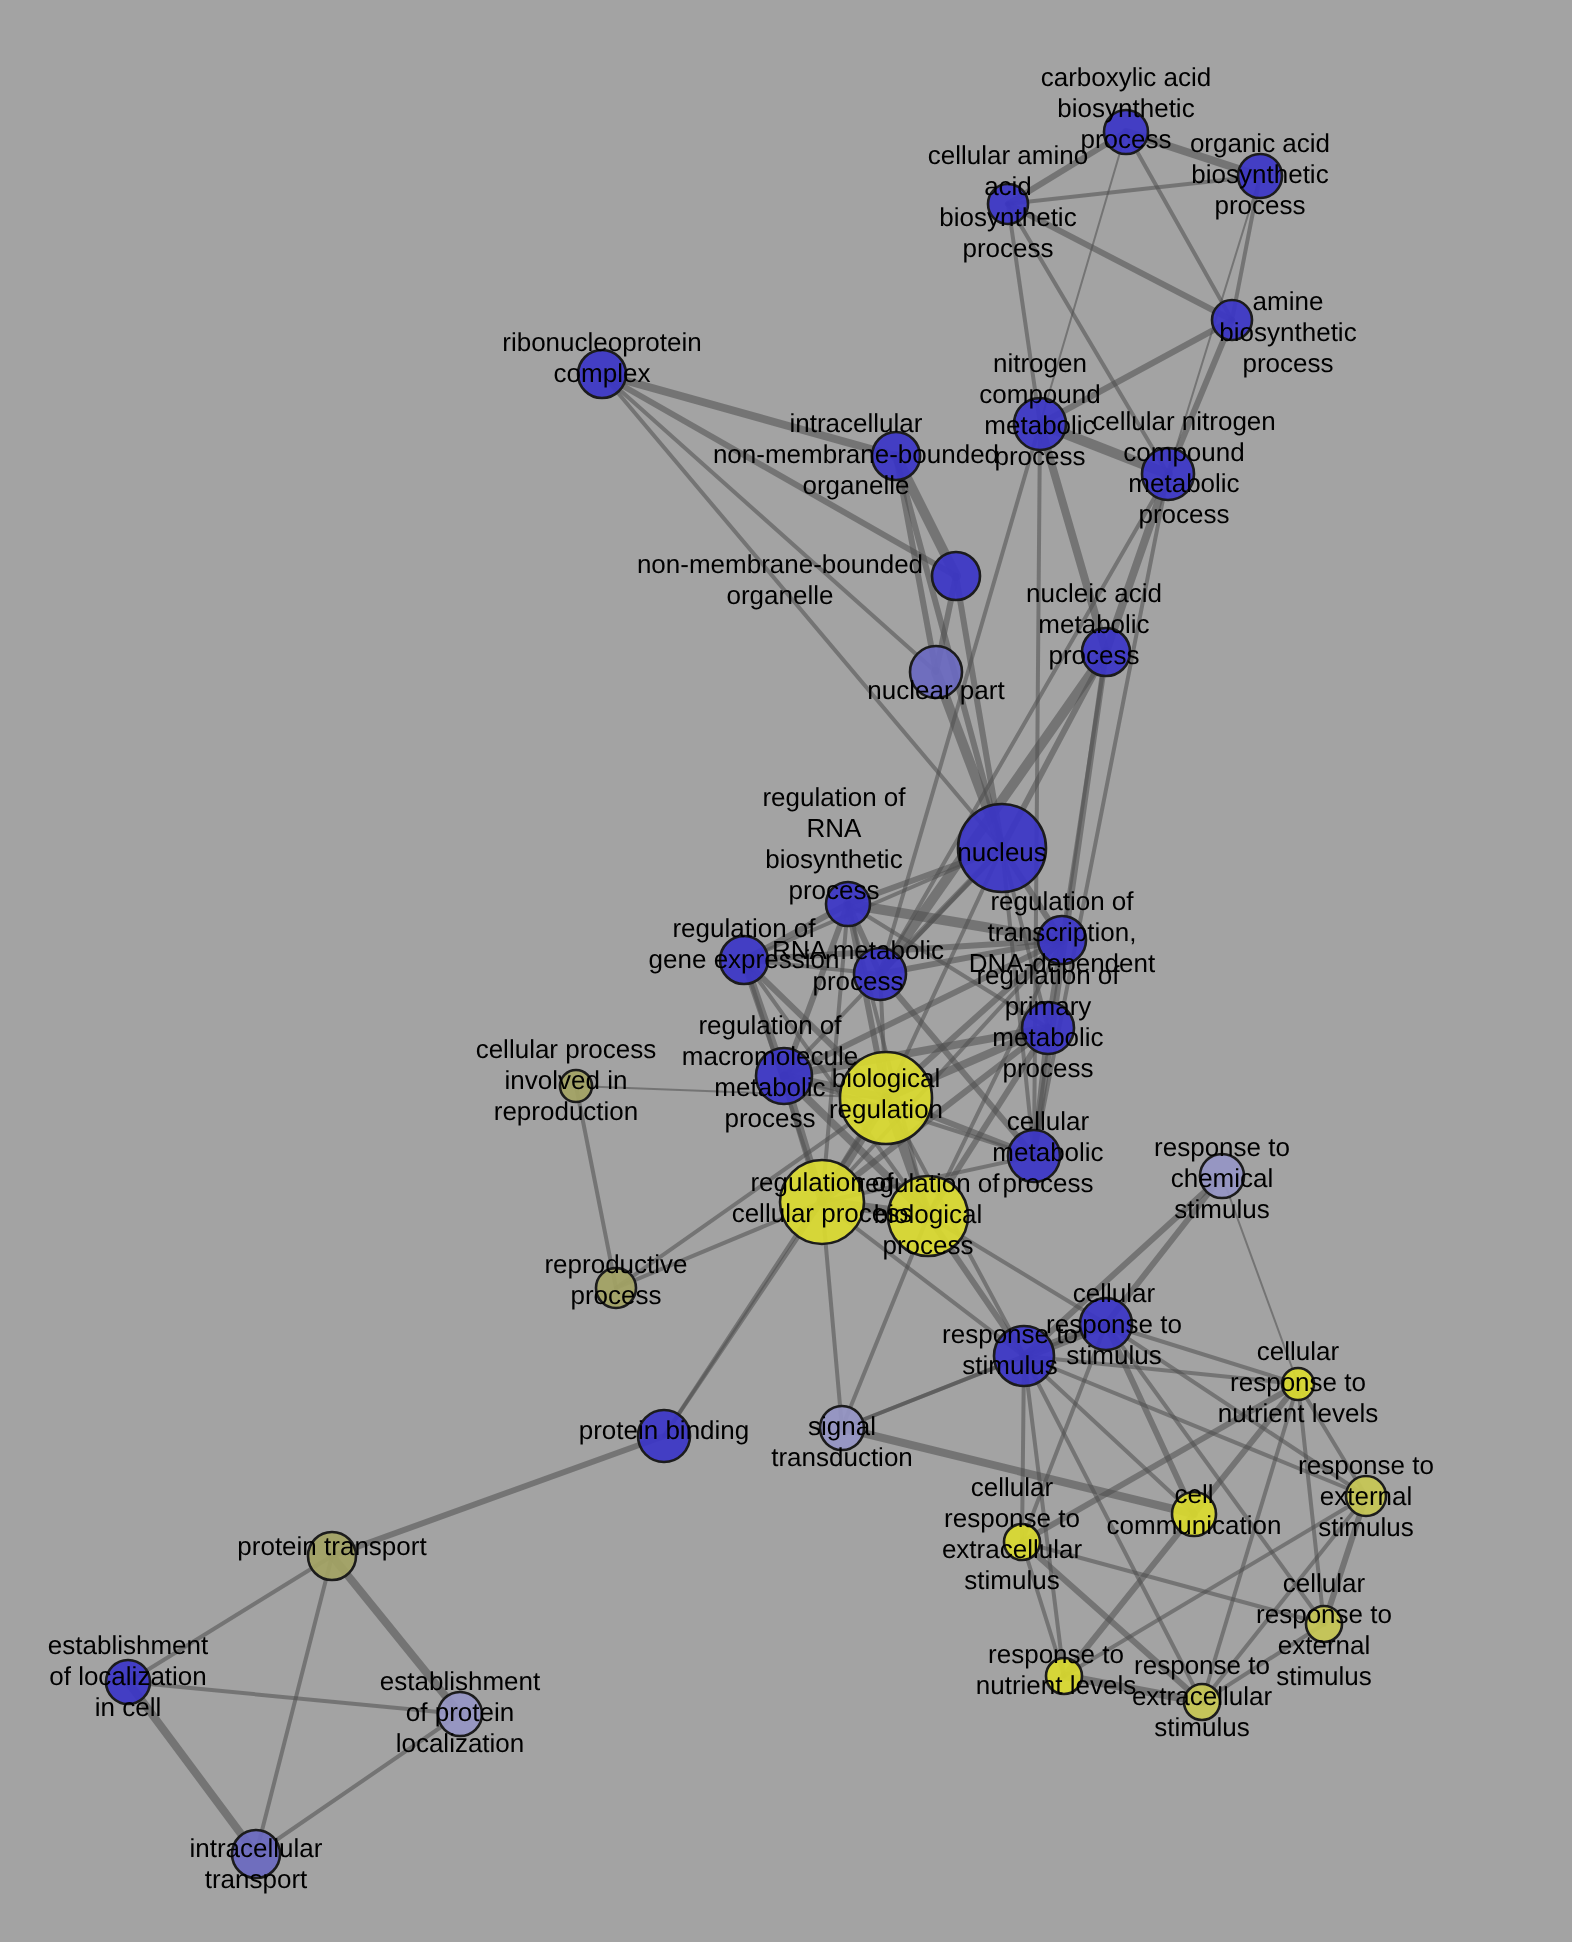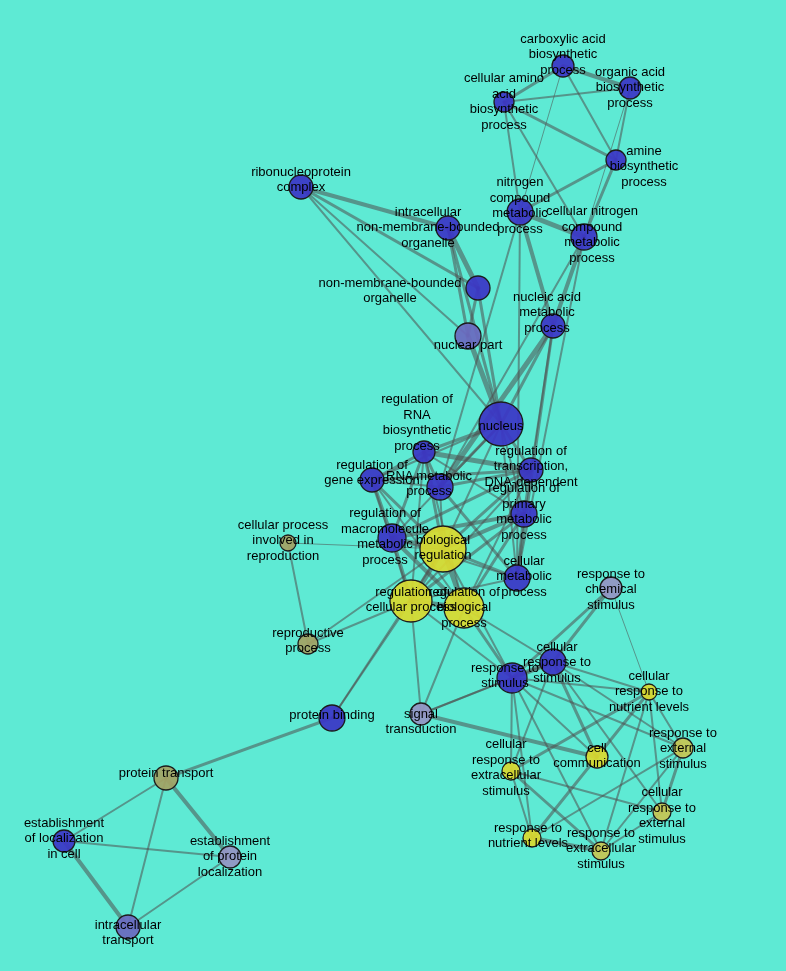--- a/index.html
+++ b/index.html
@@ -5,21 +5,21 @@
   html, body {
     margin: 0;
     padding: 0;
     background: #ffffff;
     font-family: "Liberation Sans", sans-serif;
   }
   .canvas {
     position: relative;
     width: 786px;
     height: 971px;
-    background: #5eead4;
+    background: #a3a3a3;
     overflow: hidden;
   }
   svg.graph {
     display: block;
     width: 786px;
     height: 971px;
   }
   svg.graph text {
     font-family: "Liberation Sans", sans-serif;
     font-size: 13px;

